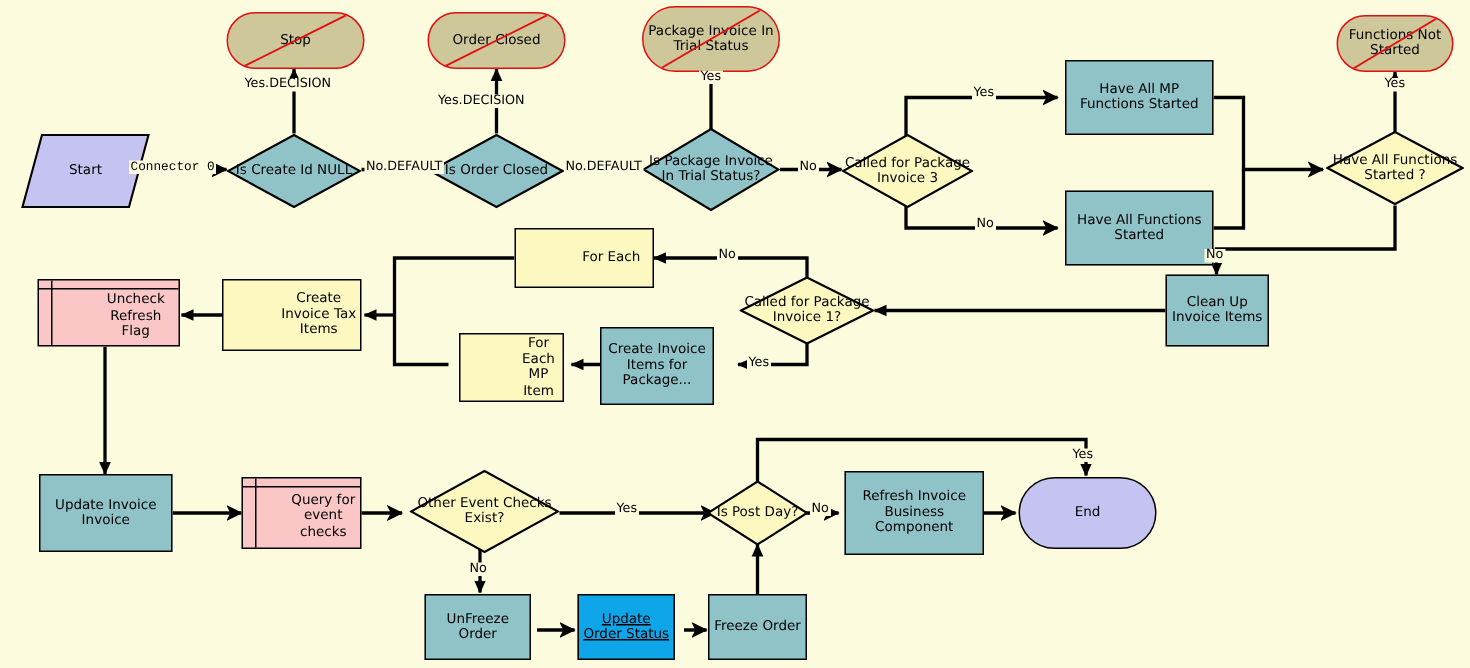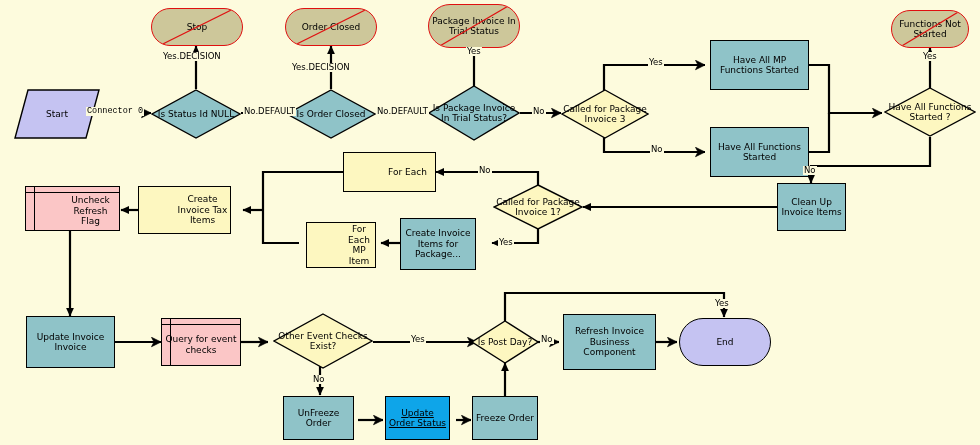--- a/index.html
+++ b/index.html
@@ -176,21 +176,21 @@
     <svg class="slash" viewBox="0 0 78 38" preserveAspectRatio="none">
       <line x1="10" y1="37" x2="68" y2="1" stroke="#e01010" stroke-width="1.3"></line>
     </svg>
     <span>Functions Not Started</span>
   </div>
 
   <div class="node diamond" style="left:151px;top:89px;width:90px;height:50px;">
     <svg class="dshape" viewBox="0 0 90 50" preserveAspectRatio="none">
       <polygon points="45,1 89,25 45,49 1,25" fill="#8fc3c8" stroke="#000" stroke-width="1.4"></polygon>
     </svg>
-    <span>Is Status Id NULL</span>
+    <span>Is Create Id NULL</span>
   </div>
 
   <div class="node diamond" style="left:286px;top:89px;width:90px;height:50px;">
     <svg class="dshape" viewBox="0 0 90 50" preserveAspectRatio="none">
       <polygon points="45,1 89,25 45,49 1,25" fill="#8fc3c8" stroke="#000" stroke-width="1.4"></polygon>
     </svg>
     <span>Is Order Closed</span>
   </div>
 
   <div class="node diamond" style="left:428px;top:85px;width:92px;height:56px;">
@@ -238,35 +238,35 @@
   </div>
 
   <div class="proc teal node" style="left:400px;top:218px;width:76px;height:52px;justify-content:flex-end;">
     <span>Create Invoice Items for Package...</span>
   </div>
 
   <div class="proc cream node" style="left:306px;top:222px;width:70px;height:46px;">
     <span>For Each MP Item</span>
   </div>
 
-  <div class="proc cream node" style="left:138px;top:186px;width:93px;height:48px;">
+  <div class="proc cream node" style="left:148px;top:186px;width:93px;height:48px;">
     <span>Create Invoice Tax Items</span>
   </div>
 
   <div class="sub node" style="left:25px;top:186px;width:95px;height:45px;position:absolute;padding-left:36px;">
     <div class="bar-top"></div>
     <div class="bar-left"></div>
     <span style="margin-top:5px;">Uncheck Refresh Flag</span>
   </div>
 
   <div class="proc teal node" style="left:26px;top:316px;width:89px;height:52px;">
     <span>Update Invoice Invoice</span>
   </div>
 
-  <div class="sub node" style="left:161px;top:318px;width:80px;height:48px;position:absolute;">
+  <div class="sub node" style="left:161px;top:318px;width:80px;height:48px;position:absolute;padding-left:29px;">
     <div class="bar-top"></div>
     <div class="bar-left"></div>
     <span style="margin-top:5px;">Query for event checks</span>
   </div>
 
   <div class="node diamond" style="left:273px;top:313px;width:100px;height:56px;">
     <svg class="dshape" viewBox="0 0 100 56" preserveAspectRatio="none">
       <polygon points="50,1 99,28 50,55 1,28" fill="#fdf7c0" stroke="#000" stroke-width="1.4"></polygon>
     </svg>
     <span>Other Event Checks Exist?</span>

